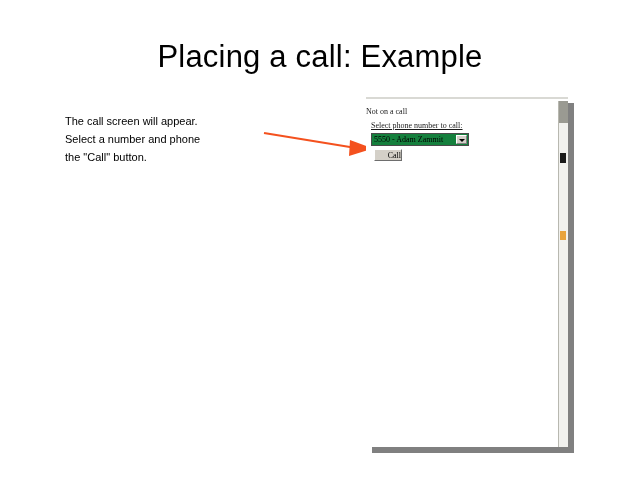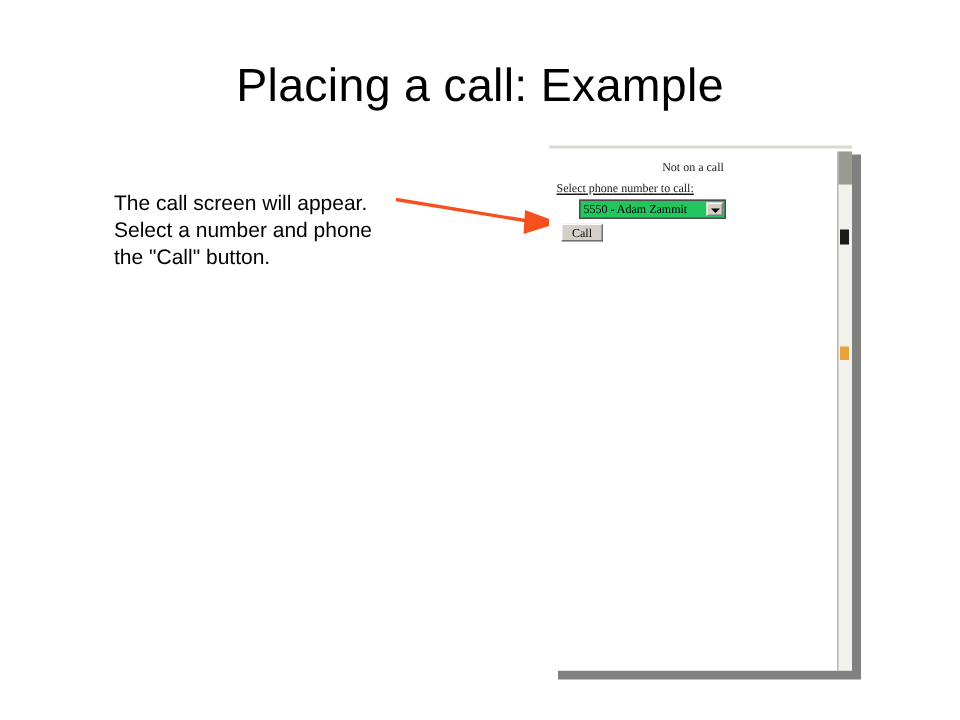--- a/index.html
+++ b/index.html
@@ -32,28 +32,27 @@
     font-size: 31px;
     font-weight: 400;
     color: #000000;
     letter-spacing: 0.2px;
     white-space: nowrap;
   }
 
   
   #body-text {
     position: absolute;
-    left: 76px;
+    left: 65px;
     top: 112px;
     width: 200px;
     font-family: "Liberation Sans", sans-serif;
-    font-size: 14px;
+    font-size: 11px;
     line-height: 18px;
     color: #000000;
-    margin-top: 14px;
   }
   #body-text .line { display: block; white-space: nowrap; }
 
   
   #callout-arrow {
     position: absolute;
     left: 258px;
     top: 120px;
     width: 120px;
     height: 40px;
@@ -95,21 +94,20 @@
     background: #ffffff;
     overflow: hidden;
   }
 
   
   #call-status {
     position: absolute;
     left: 0;
     top: 6px;
     width: 192px;
-    text-align: center;
     font-family: "Liberation Serif", serif;
     font-size: 8px;
     color: #1a1a1a;
     white-space: nowrap;
   }
 
   
   #dial-label {
     position: absolute;
     left: 5px;
@@ -121,24 +119,23 @@
     white-space: nowrap;
   }
 
   
   #phone-select {
     position: absolute;
     left: 5px;
     top: 32px;
     width: 98px;
     height: 13px;
-    background: #22c55e;
+    background: #15803d;
     border: 1px solid #4a4a4a;
     box-sizing: border-box;
-    margin-left: 15px;
   }
   #phone-select-value {
     position: absolute;
     left: 2px;
     top: 1px;
     font-family: "Liberation Serif", serif;
     font-size: 8px;
     color: #000000;
     white-space: nowrap;
     line-height: 10px;
@@ -177,21 +174,21 @@
     height: 12px;
     background: #d4d0c8;
     border-top: 1px solid #ffffff;
     border-left: 1px solid #ffffff;
     border-right: 1px solid #6e6e6e;
     border-bottom: 1px solid #6e6e6e;
     box-sizing: border-box;
     font-family: "Liberation Serif", serif;
     font-size: 8px;
     color: #000000;
-    text-align: center;
+    text-align: right;
     line-height: 11px;
   }
 
   
   #app-scrollbar {
     position: absolute;
     right: 0;
     top: 2px;
     width: 10px;
     bottom: 0;

